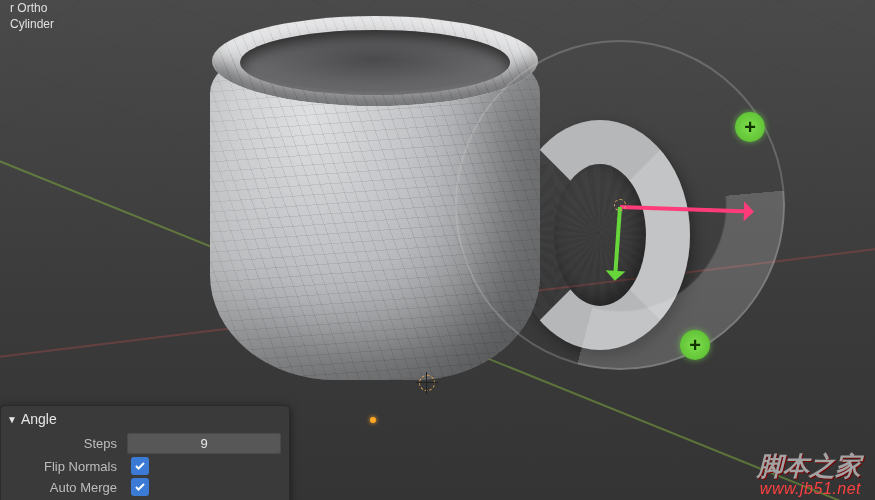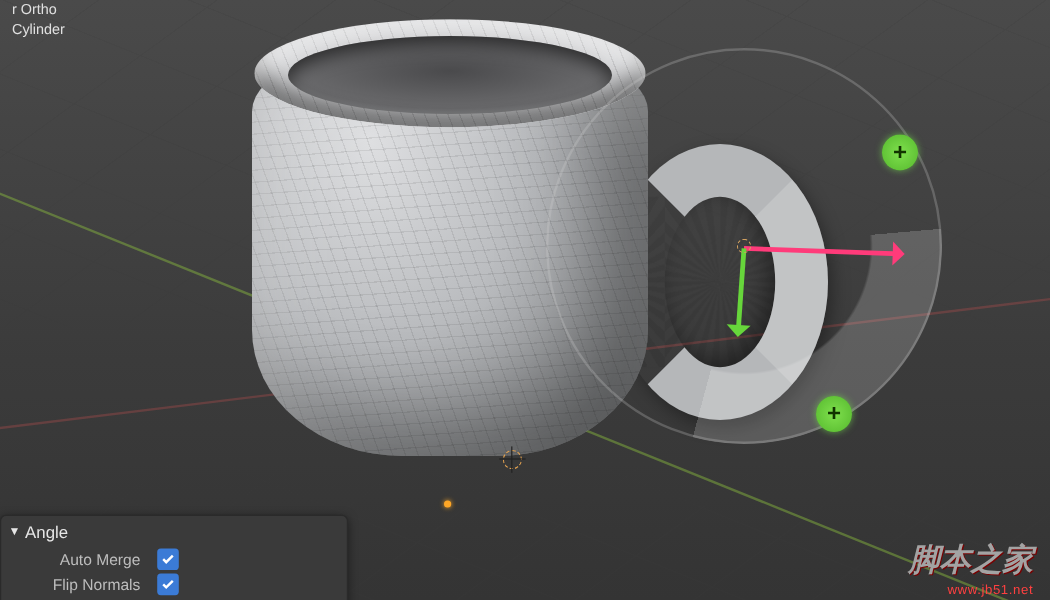--- a/index.html
+++ b/index.html
@@ -145,21 +145,21 @@
 
   
   .wm-cn {
     position:absolute; right:14px; bottom:16px;
     font-family:Liberation Mono, monospace;
     font-size:26px; font-weight:700; color:#a3a3a3; font-style:italic;
     text-shadow:1px 1px 0 #7a0000;
   }
   .wm-url {
     position:absolute; right:14px; bottom:2px;
-    font-size:11px; color:#ff4040; 
+    font-size:16px; color:#ff4040; font-style:italic;
     letter-spacing:.5px;
   }
 </style>
 </head>
 <body>
 
 <div class="viewport">
   <div class="grid-floor"></div>
 
   <div class="axis-line" style="left:-100px;top:120px;width:1200px;background:#8bbf3f;transform:rotate(22deg);opacity:.45"></div>
@@ -192,38 +192,42 @@
     <div class="dial-plus" style="left:225px;top:290px">+</div>
   </div>
 </div>
 
 <div class="op-panel">
   <div class="op-title">
     <span class="chev">▼</span>
     <span>Angle</span>
   </div>
 
-
-
+  <div class="row">
+    <div class="lbl">Steps</div>
+    <div class="num">9</div>
+  </div>
+
+
+
+  <div class="row">
+    <div class="lbl">Flip Normals</div>
+    <div class="chk on">
+      <svg viewBox="0 0 12 12">
+          <path d="M2 6l2.5 2.5L10 3" fill="none" stroke="currentColor" stroke-width="2"></path>
+        </svg>
+    </div>
+    <div style="flex:1"></div>
+  </div>
 
   <div class="row">
     <div class="lbl">Auto Merge</div>
     <div class="chk on">
       <svg viewBox="0 0 12 12">
           <path d="M2 6l2.5 2.5L10 3" fill="none" stroke="currentColor" stroke-width="2"></path>
         </svg>
     </div>
     <div style="flex:1"></div>
   </div>
-
-  <div class="row">
-    <div class="lbl">Flip Normals</div>
-    <div class="chk on">
-      <svg viewBox="0 0 12 12">
-          <path d="M2 6l2.5 2.5L10 3" fill="none" stroke="currentColor" stroke-width="2"></path>
-        </svg>
-    </div>
-    <div style="flex:1"></div>
-  </div>
 </div>
 
 <div class="wm-cn">脚本之家</div>
 <div class="wm-url">www.jb51.net</div>
 
 </body></html>

